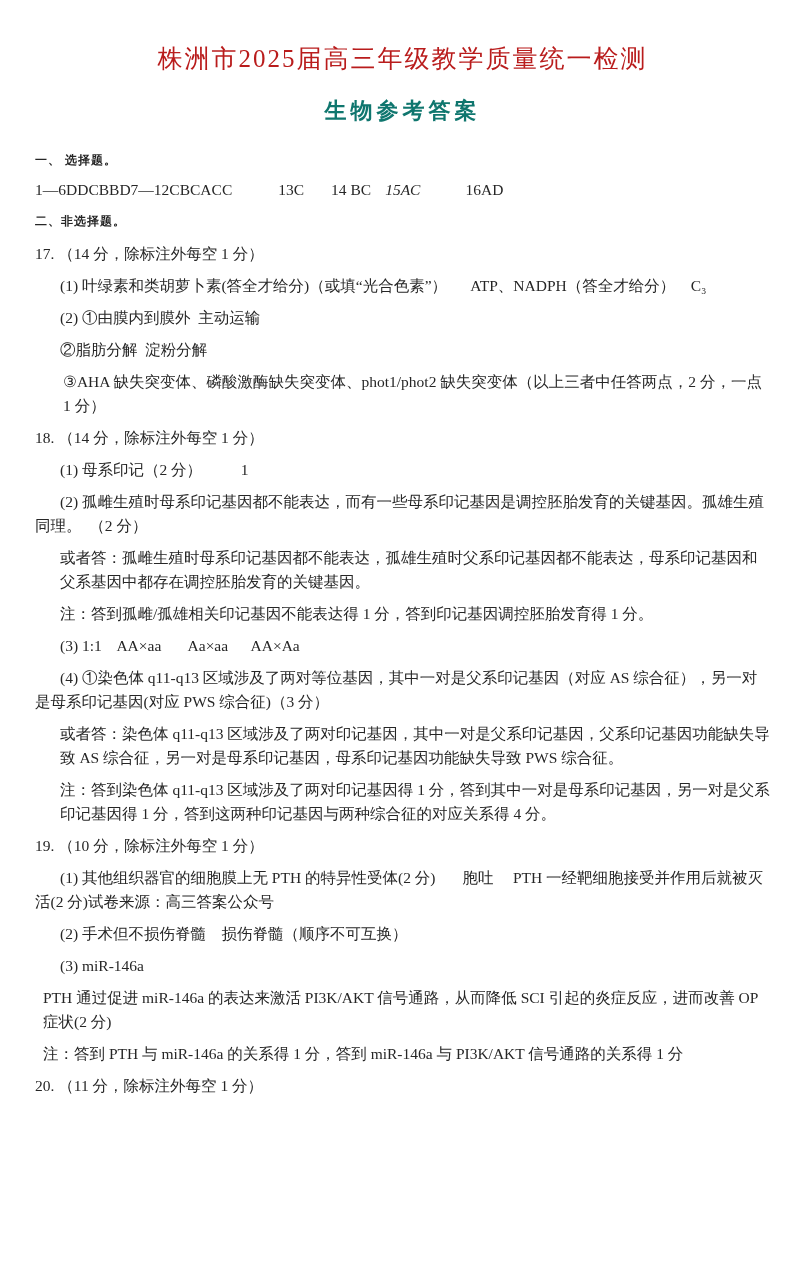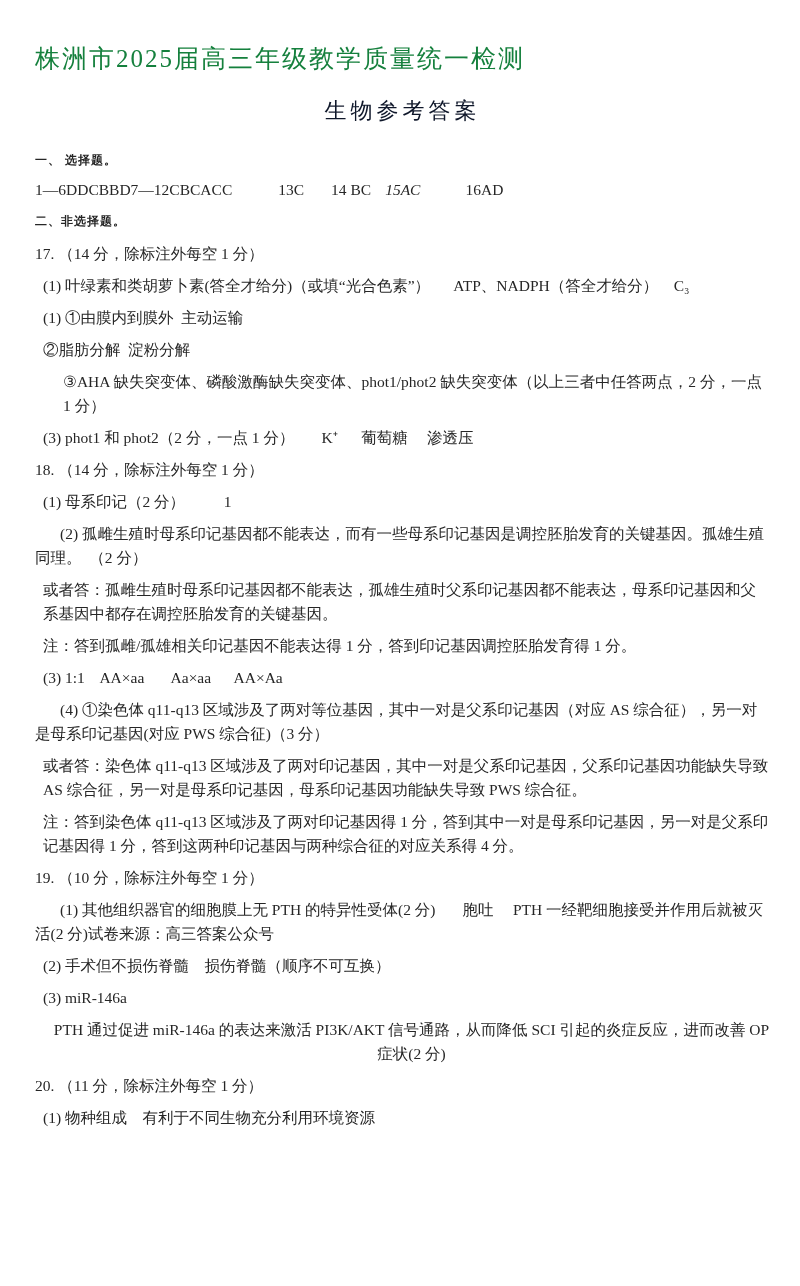--- a/index.html
+++ b/index.html
@@ -15,35 +15,35 @@
     background: #ffffff;
     color: #262626;
     font-family: "Liberation Serif", "DejaVu Serif", serif;
     font-size: 15.5px;
     box-sizing: border-box;
     padding: 44px 30px 20px 35px;
     overflow: hidden;
   }
   .title {
     margin: 0 0 24px 0;
-    text-align: left;
+    text-align: center;
     font-size: 25px;
     font-weight: 500;
     letter-spacing: 2px;
     line-height: 30px;
-    color: #15803d;
+    color: #b91c1c;
   }
   .subtitle {
     margin: 0 0 24px 0;
     text-align: center;
     font-size: 22px;
-    font-weight: 400;
+    font-weight: 700;
     letter-spacing: 4px;
     line-height: 26px;
-    color: #0f172a;
+    color: #0f766e;
   }
   p {
     margin: 0 0 8px 0;
     line-height: 24px;
     white-space: pre-wrap;
     color: #262626;
   }
   .sec-heading {
     font-weight: bold;
     font-size: 12px;
@@ -55,24 +55,24 @@
     align-items: baseline;
     margin: 0 0 10px 0;
   }
   .answers-row span { white-space: pre; }
   .answers-row span:nth-child(1) { }
   .answers-row span:nth-child(2) { margin-right: 46px; }
   .answers-row span:nth-child(3) { margin-right: 27px; }
   .answers-row span:nth-child(4) { margin-right: 14px; }
   .answers-row span:nth-child(5) { margin-right: 45px; font-style: italic; }
   .q-head { margin-top: 7px; }
-  .sub   { margin-left: 8px; font-family: Liberation Serif, serif; }          
+  .sub   { margin-left: 25px; }          
   .sub3  { margin-left: 28px; }          
   .hang  { margin-left: 0; text-indent: 25px; } 
-  .flush { margin-left: 18px; text-align: center; }           
+  .flush { margin-left: 8px; }           
 </style>
 </head>
 <body>
 
 <div class="page">
 
   <h1 class="title">株洲市2025届高三年级教学质量统一检测</h1>
   <h2 class="subtitle">生物参考答案</h2>
 
   <p class="sec-heading">一、 选择题。</p>
@@ -83,37 +83,36 @@
     <span>13C</span>
     <span>14 BC</span>
     <span>15AC</span>
     <span>16AD</span>
   </div>
 
   <p class="sec-heading">二、非选择题。</p>
 
   <p class="q-head">17. （14 分，除标注外每空 1 分）</p>
   <p class="sub">(1) 叶绿素和类胡萝卜素(答全才给分)（或填“光合色素”）      ATP、NADPH（答全才给分）    C₃</p>
-  <p class="sub">(1) ①由膜内到膜外  主动运输</p>
+  <p class="sub">(2) ①由膜内到膜外  主动运输</p>
   <p class="sub">②脂肪分解  淀粉分解</p>
   <p class="sub3">③AHA 缺失突变体、磷酸激酶缺失突变体、phot1/phot2 缺失突变体（以上三者中任答两点，2 分，一点 1 分）</p>
-  <p class="sub">(3) phot1 和 phot2（2 分，一点 1 分）       K⁺      葡萄糖     渗透压</p>
 
   <p class="q-head">18. （14 分，除标注外每空 1 分）</p>
   <p class="sub">(1) 母系印记（2 分）          1</p>
   <p class="hang">(2) 孤雌生殖时母系印记基因都不能表达，而有一些母系印记基因是调控胚胎发育的关键基因。孤雄生殖同理。  （2 分）</p>
   <p class="sub">或者答：孤雌生殖时母系印记基因都不能表达，孤雄生殖时父系印记基因都不能表达，母系印记基因和父系基因中都存在调控胚胎发育的关键基因。</p>
   <p class="sub">注：答到孤雌/孤雄相关印记基因不能表达得 1 分，答到印记基因调控胚胎发育得 1 分。</p>
   <p class="sub">(3) 1:1    AA×aa       Aa×aa      AA×Aa</p>
   <p class="hang">(4) ①染色体 q11-q13 区域涉及了两对等位基因，其中一对是父系印记基因（对应 AS 综合征），另一对是母系印记基因(对应 PWS 综合征)（3 分）</p>
   <p class="sub">或者答：染色体 q11-q13 区域涉及了两对印记基因，其中一对是父系印记基因，父系印记基因功能缺失导致 AS 综合征，另一对是母系印记基因，母系印记基因功能缺失导致 PWS 综合征。</p>
   <p class="sub">注：答到染色体 q11-q13 区域涉及了两对印记基因得 1 分，答到其中一对是母系印记基因，另一对是父系印记基因得 1 分，答到这两种印记基因与两种综合征的对应关系得 4 分。</p>
 
   <p class="q-head">19. （10 分，除标注外每空 1 分）</p>
   <p class="hang">(1) 其他组织器官的细胞膜上无 PTH 的特异性受体(2 分)       胞吐     PTH 一经靶细胞接受并作用后就被灭活(2 分)试卷来源：高三答案公众号</p>
   <p class="sub">(2) 手术但不损伤脊髓    损伤脊髓（顺序不可互换）</p>
   <p class="sub">(3) miR-146a</p>
   <p class="flush">PTH 通过促进 miR-146a 的表达来激活 PI3K/AKT 信号通路，从而降低 SCI 引起的炎症反应，进而改善 OP 症状(2 分)</p>
+  <p class="flush">注：答到 PTH 与 miR-146a 的关系得 1 分，答到 miR-146a 与 PI3K/AKT 信号通路的关系得 1 分</p>
 
   <p class="q-head">20. （11 分，除标注外每空 1 分）</p>
-  <p class="sub">(1) 物种组成    有利于不同生物充分利用环境资源</p>
 
 </div>
 
 </body></html>

